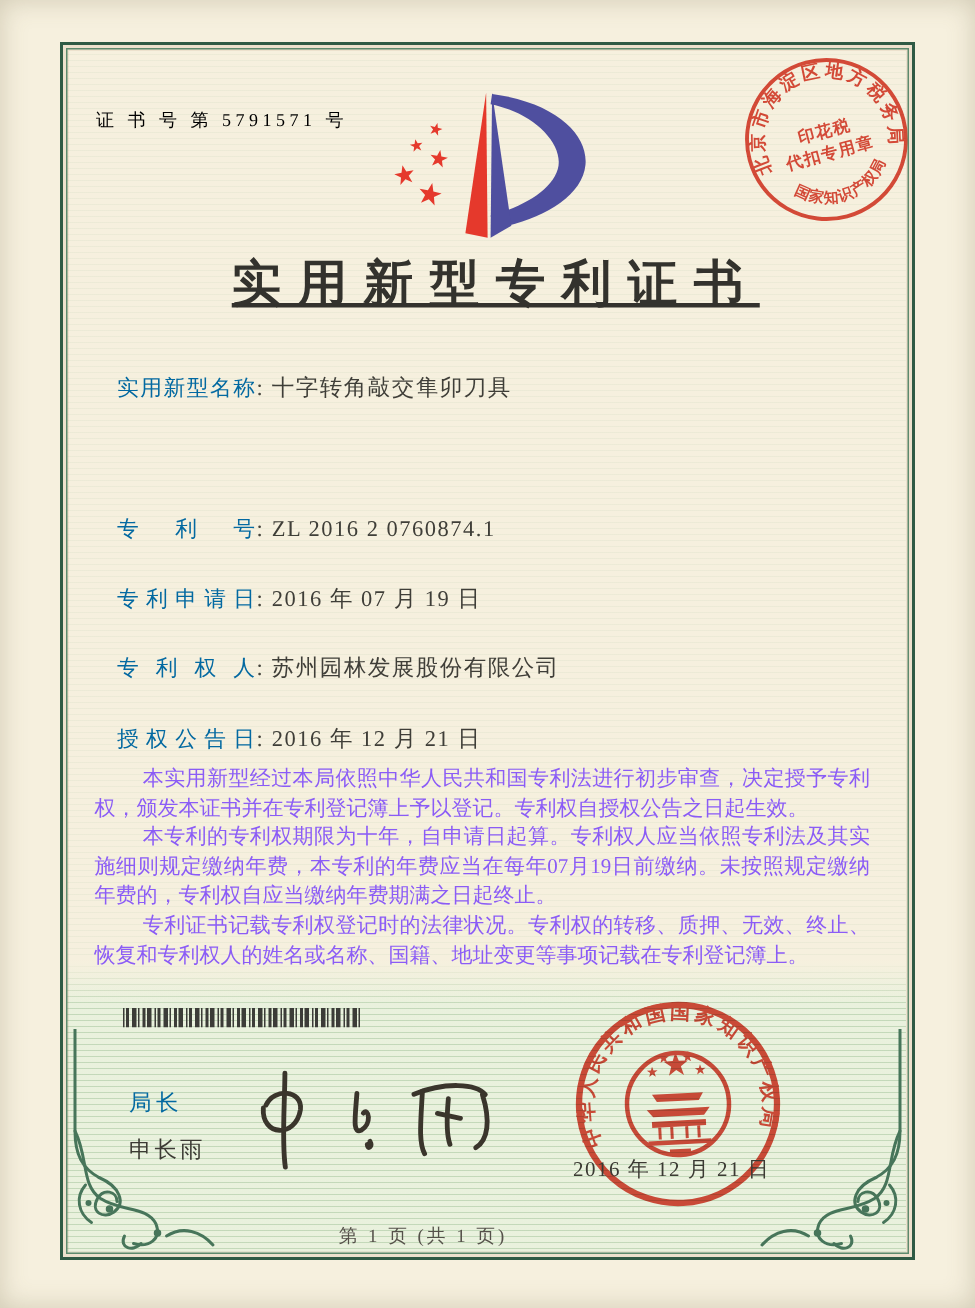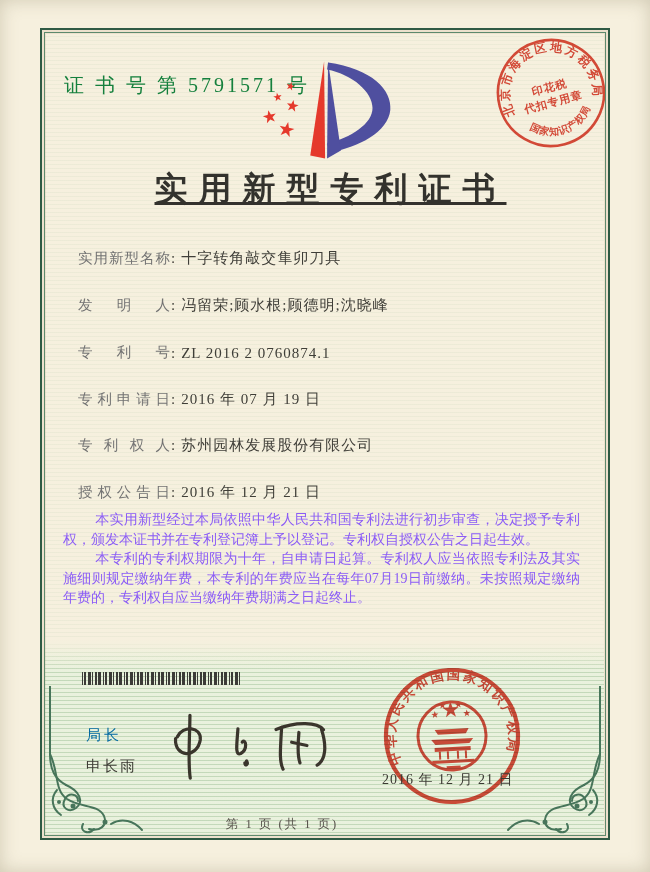--- a/index.html
+++ b/index.html
@@ -23,25 +23,25 @@
   .green-zone{
     position:absolute;left:44px;top:640px;width:560px;height:196px;z-index:1;
     background:repeating-linear-gradient(180deg,rgba(140,182,135,.42) 0 1px,rgba(233,241,221,.9) 1px 4px),#ebf2de;
   }
   .green-zone::before{
     content:"";position:absolute;left:0;top:0;width:100%;height:30px;
     background:linear-gradient(180deg,#f6f0de,rgba(246,240,222,0));
   }
   
   .cert-number{position:absolute;left:64px;top:72px;z-index:3;
-    font-size:20px;letter-spacing:3px;color:#15803d;}
+    font-size:12px;letter-spacing:3px;color:#000000;}
   .title{position:absolute;left:0;top:167px;width:100%;text-align:center;z-index:3;
     font-size:33px;font-weight:bold;letter-spacing:11px;color:#33322d;text-indent:11px;text-decoration:underline;}
   .field{position:absolute;left:78px;z-index:3;font-size:15px;color:#3f3e38;white-space:nowrap;}
-  .flabel{display:inline-block;width:92px;font-size:14.5px;text-align:justify;text-align-last:justify;color:#737373;vertical-align:bottom;}
+  .flabel{display:inline-block;width:92px;font-size:14.5px;text-align:justify;text-align-last:justify;color:#0369a1;vertical-align:bottom;}
   .fcolon{margin:0 6px 0 1px;color:#44433c;}
   .fvalue{letter-spacing:1px;text-align:right;}
   .paragraphs{position:absolute;left:63px;top:510px;width:517px;z-index:3;
     font-size:14px;line-height:19.6px;color:#8b5cf6;text-align:justify;}
   .paragraphs p{margin:0;text-indent:2.3em;}
   .signer-title{position:absolute;left:86px;top:726px;z-index:3;font-size:15px;letter-spacing:3px;color:#0369a1;}
   .signer-name{position:absolute;left:86px;top:757px;z-index:3;font-size:15px;letter-spacing:2px;color:#3c3b34;text-align:center;}
   .issue-date{position:absolute;left:382px;top:771px;z-index:5;font-size:14px;letter-spacing:1px;color:#3b3a33;}
   .footer{position:absolute;left:40px;top:816px;width:484px;text-align:center;z-index:3;
     font-size:12.5px;letter-spacing:2px;color:#55514a;}
@@ -121,39 +121,37 @@
     <text class="tax-arc-bottom"><textPath href="#taxBottom" startOffset="4%">国家知识产权局</textPath></text>
     <text class="tax-center" x="59" y="57">印花税</text>
     <text class="tax-center" x="59" y="72">代扣专用章</text>
   </svg>
 
   <div class="title">实用新型专利证书</div>
 
   <div class="field" style="top:249px">
     <span class="flabel">实用新型名称</span><span class="fcolon">:</span><span class="fvalue">十字转角敲交隼卯刀具</span>
   </div>
-  <div class="field" style="top:296px">
-    <span class="flabel">发明人</span><span class="fcolon">:</span><span class="fvalue">冯留荣;顾水根;顾德明;沈晓峰</span>
-  </div>
   <div class="field" style="top:343px">
     <span class="flabel">专利号</span><span class="fcolon">:</span><span class="fvalue">ZL 2016 2 0760874.1</span>
   </div>
   <div class="field" style="top:390px">
     <span class="flabel">专利申请日</span><span class="fcolon">:</span><span class="fvalue">2016 年 07 月 19 日</span>
   </div>
   <div class="field" style="top:436px">
     <span class="flabel">专利权人</span><span class="fcolon">:</span><span class="fvalue">苏州园林发展股份有限公司</span>
   </div>
   <div class="field" style="top:483px">
     <span class="flabel">授权公告日</span><span class="fcolon">:</span><span class="fvalue">2016 年 12 月 21 日</span>
   </div>
 
   <div class="paragraphs">
     <p>本实用新型经过本局依照中华人民共和国专利法进行初步审查，决定授予专利权，颁发本证书并在专利登记簿上予以登记。专利权自授权公告之日起生效。</p>
     <p>本专利的专利权期限为十年，自申请日起算。专利权人应当依照专利法及其实施细则规定缴纳年费，本专利的年费应当在每年07月19日前缴纳。未按照规定缴纳年费的，专利权自应当缴纳年费期满之日起终止。</p>
+    <p>专利证书记载专利权登记时的法律状况。专利权的转移、质押、无效、终止、恢复和专利权人的姓名或名称、国籍、地址变更等事项记载在专利登记簿上。</p>
   </div>
 
   <svg class="barcode" viewBox="0 0 163 13" preserveAspectRatio="none">
       <rect x="0" y="0" width="1" height="13" fill="#3c3c38"></rect>
       <rect x="2" y="0" width="2" height="13" fill="#3c3c38"></rect>
       <rect x="6" y="0" width="3" height="13" fill="#3c3c38"></rect>
       <rect x="10" y="0" width="1" height="13" fill="#3c3c38"></rect>
       <rect x="13" y="0" width="2" height="13" fill="#3c3c38"></rect>
       <rect x="16" y="0" width="3" height="13" fill="#3c3c38"></rect>
       <rect x="21" y="0" width="1" height="13" fill="#3c3c38"></rect>

